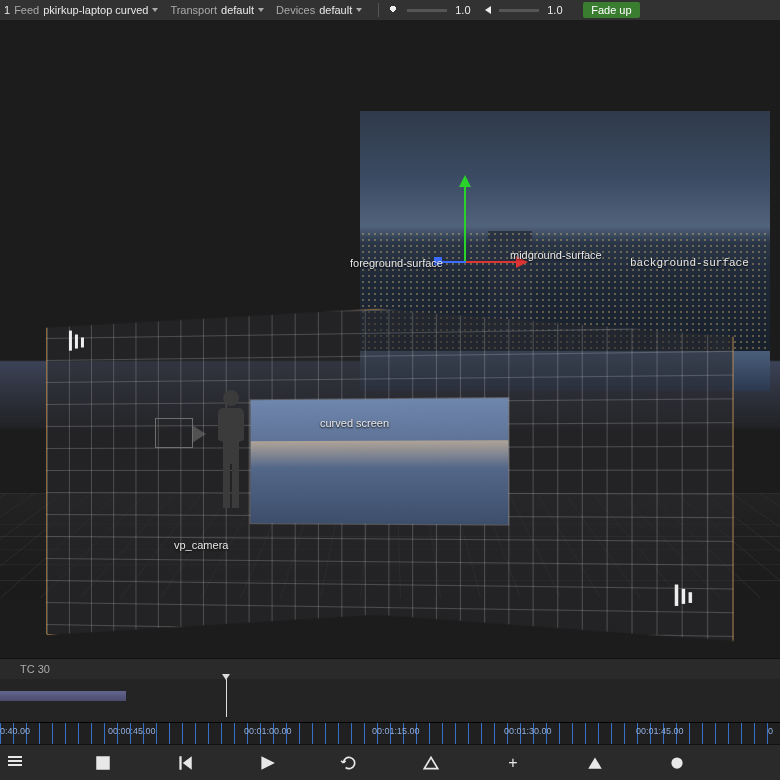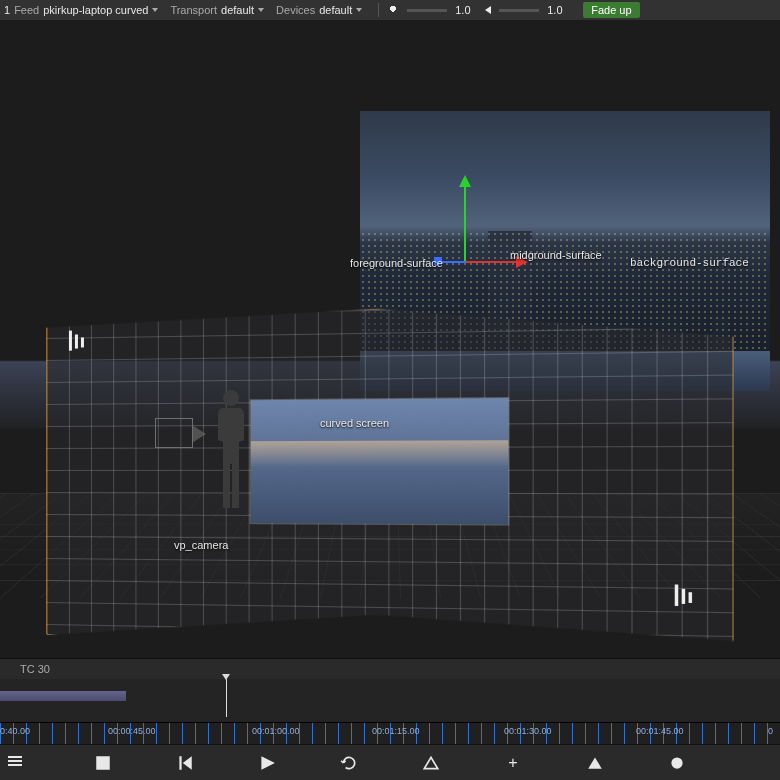--- a/index.html
+++ b/index.html
@@ -251,21 +251,21 @@
   <div class="meta">
     <span>TC 30</span>
   </div>
   <div class="trackarea">
     <div class="track"></div>
     <div class="cursor"></div>
   </div>
   <div class="ruler">
     <span class="tick" style="left:0px">0:40.00</span>
     <span class="tick" style="left:108px">00:00:45.00</span>
-    <span class="tick" style="left:252px">00:01:00.00</span>
+    <span class="tick" style="left:244px">00:01:00.00</span>
     <span class="tick" style="left:372px">00:01:15.00</span>
     <span class="tick" style="left:504px">00:01:30.00</span>
     <span class="tick" style="left:636px">00:01:45.00</span>
     <span class="tick" style="left:768px">0</span>
   </div>
   <div class="transport">
     <div class="tbtn sidebtn">
       <svg viewBox="0 0 16 16" width="16" height="16">
           <path d="M1 3h14v2H1zM1 7h14v2H1zM1 11h14v2H1z"></path>
         </svg>

